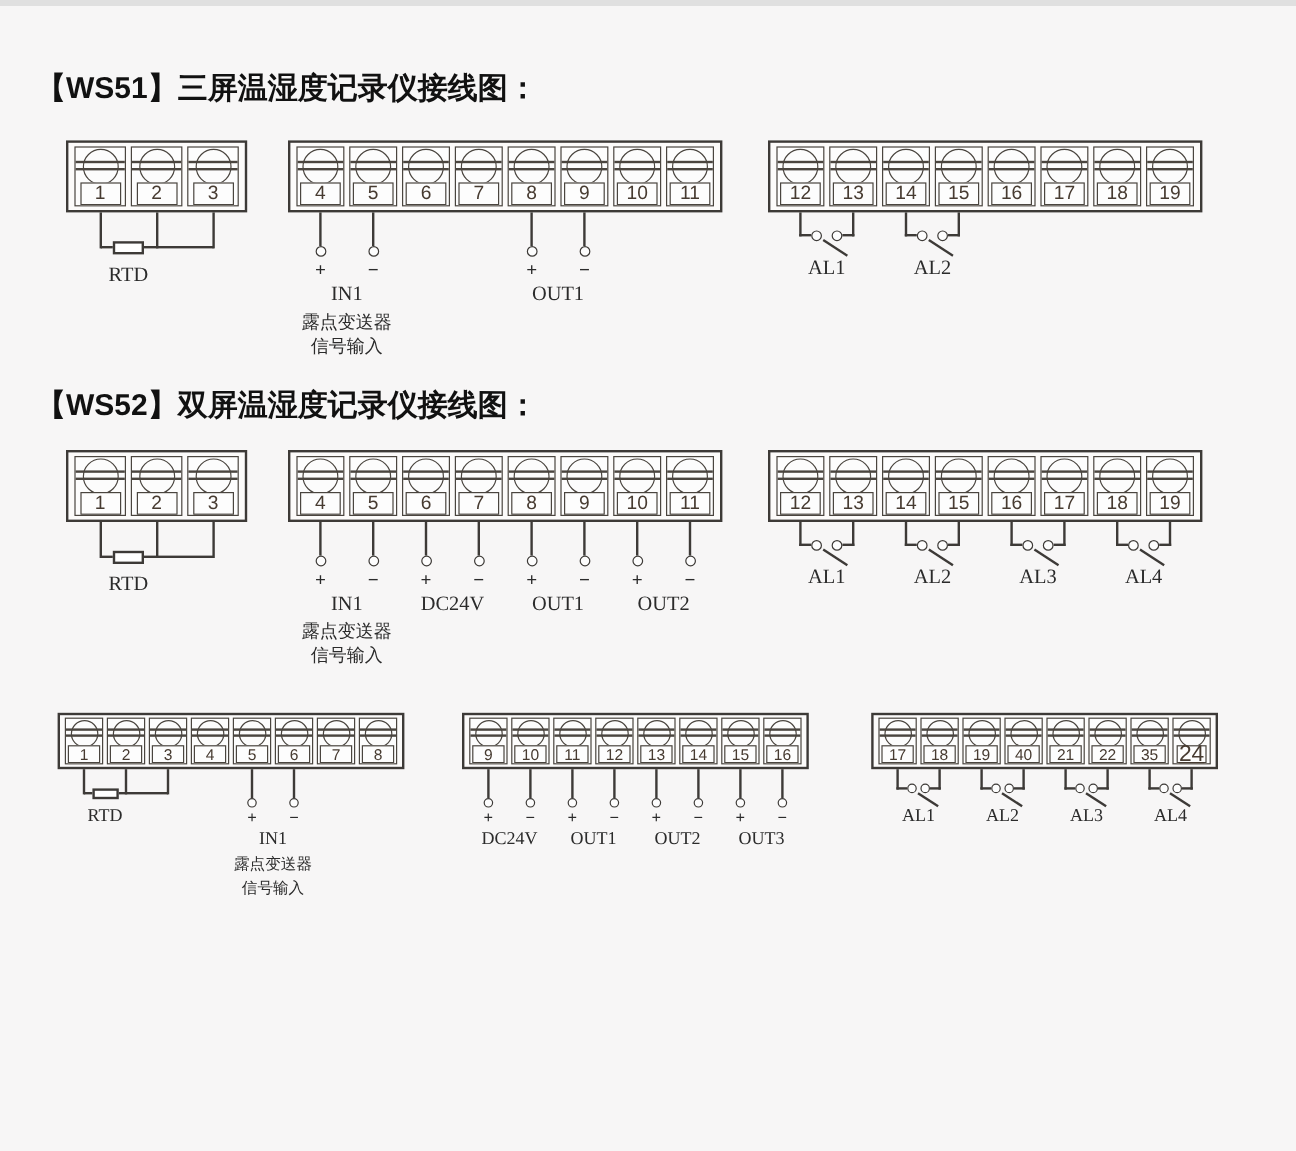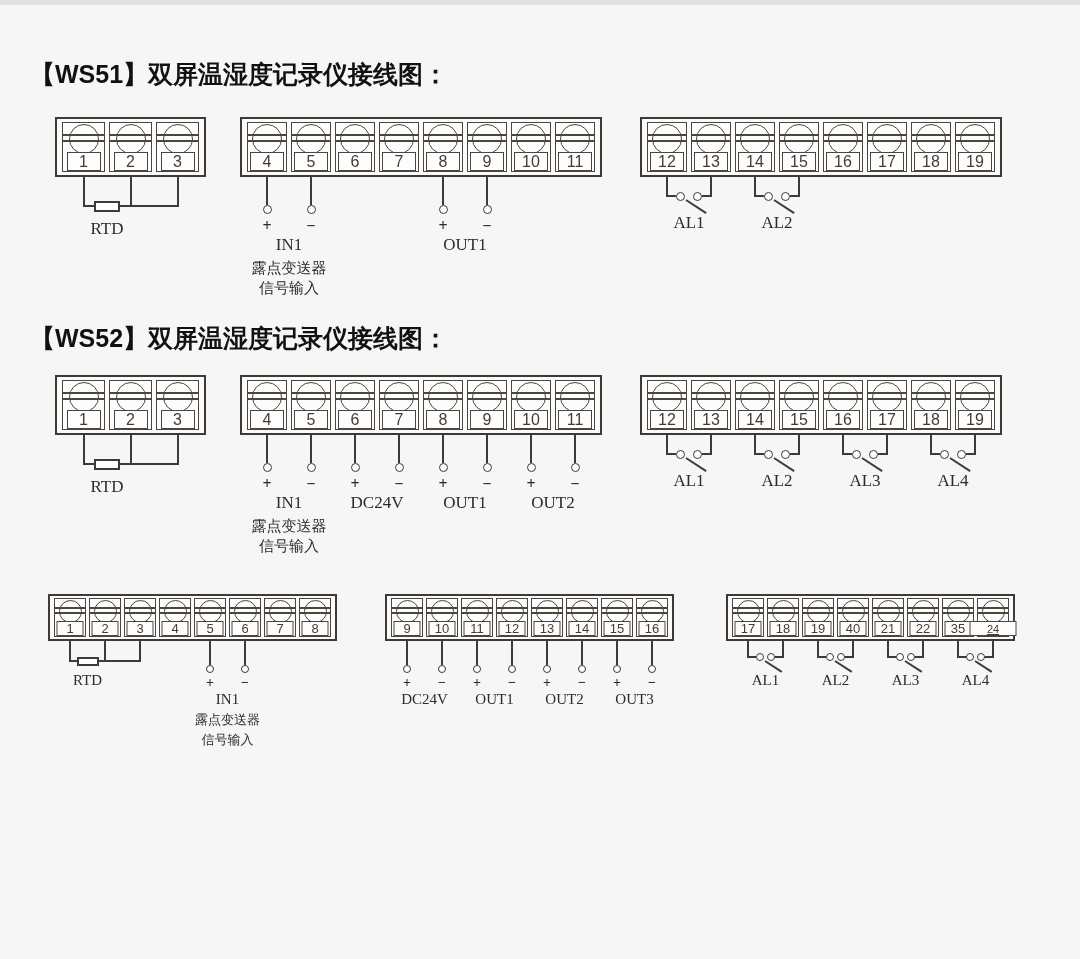--- a/index.html
+++ b/index.html
@@ -53,21 +53,21 @@
   }
   .sign{font-weight:bold;}
 </style>
 </head>
 <body>
 
 <div class="page">
   <div class="topstrip"></div>
   <main id="sections">
       <section class="ws" style="margin-top: 52px;">
-        <h2 class="stitle" style="margin-bottom: 26px;">【WS51】双屏温湿度记录仪接线图：</h2>
+        <h2 class="stitle" style="margin-bottom: 26px;">【WS51】三屏温湿度记录仪接线图：</h2>
         <div class="row">
           <div class="bwrap" style="margin-left: 55px;">
             <div class="tblock" style="padding: 3px 5px; gap: 4px;">
               <div class="tcell" style="width: 43px; height: 50px;">
                 <div class="screw" style="width: 30px; height: 30px;"></div>
                 <div class="slot" style="top: 11px;"></div>
                 <div class="slot" style="top: 17px;"></div>
                 <div class="tnum" style="width: 34px; height: 19px; font-size: 16px;">1</div>
               </div>
               <div class="tcell" style="width: 43px; height: 50px;">
@@ -633,21 +633,21 @@
               <div class="tcell" style="width: 32px; height: 39px;">
                 <div class="screw" style="width: 23px; height: 23px;"></div>
                 <div class="slot" style="top: 8px;"></div>
                 <div class="slot" style="top: 13px;"></div>
                 <div class="tnum" style="width: 27px; height: 15px; font-size: 13px;">35</div>
               </div>
               <div class="tcell" style="width: 32px; height: 39px;">
                 <div class="screw" style="width: 23px; height: 23px;"></div>
                 <div class="slot" style="top: 8px;"></div>
                 <div class="slot" style="top: 13px;"></div>
-                <div class="tnum" style="width: 47px; height: 15px; font-size: 11px; text-decoration: underline;">24</div>
+                <div class="tnum" style="width: 25px; height: 15px; font-size: 19px; text-decoration: underline;">24</div>
               </div>
             </div>
             <div class="annot" style="height: 115px;">
               <div class="vw" style="left: 21px; top: 0px; height: 17px;"></div>
               <div class="vw" style="left: 56px; top: 0px; height: 17px;"></div>
               <div class="hw" style="left: 21px; top: 15px; width: 9px;"></div>
               <div class="hw" style="left: 49px; top: 15px; width: 9px;"></div>
               <div class="node" style="left: 30px; top: 12px; width: 8px; height: 8px;"></div>
               <div class="node" style="left: 41px; top: 12px; width: 8px; height: 8px;"></div>
               <div class="blade" style="left: 39px; top: 19px; width: 20px;"></div>

